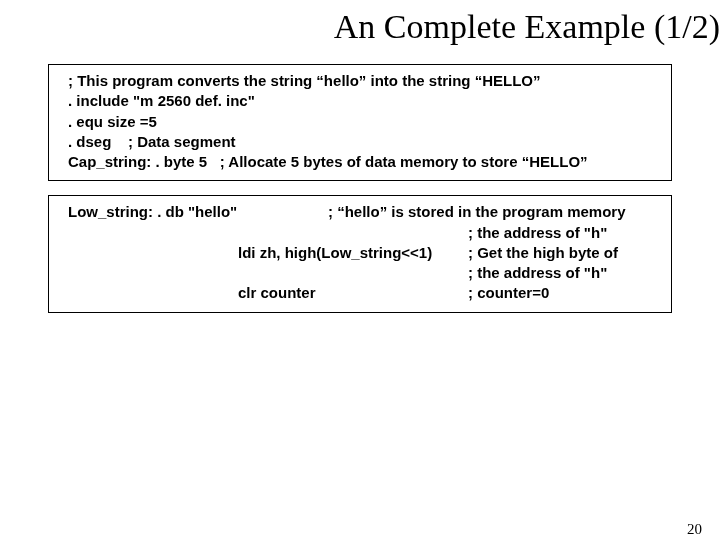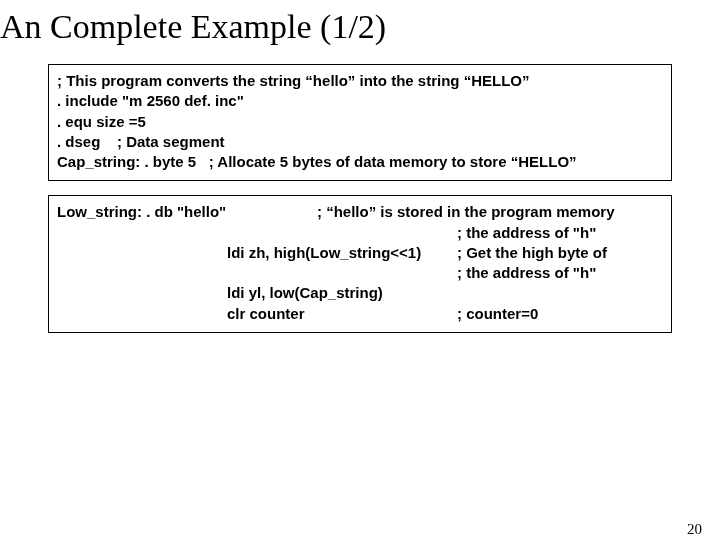--- a/index.html
+++ b/index.html
@@ -12,31 +12,31 @@
     color: #000;
     overflow: hidden;
   }
   .slide {
     width: 720px;
     height: 540px;
     position: relative;
     box-sizing: border-box;
   }
   .title {
-    text-align: left;
+    text-align: right;
     font-size: 34px;
     font-weight: normal;
     margin-top: 8px;
     margin-bottom: 18px;
     font-family: "Times New Roman", Times, serif;
   }
   .codebox {
     border: 1px solid #000;
     margin: 0 48px 14px 48px;
-    padding: 6px 8px 8px 8px;
+    padding: 6px 8px 8px 19px;
     font-family: Arial, Helvetica, sans-serif;
     font-size: 15px;
     line-height: 1.35;
     font-weight: bold;
   }
   .codebox .line {
     white-space: pre;
   }
   .pagenum {
     position: absolute;
@@ -87,24 +87,19 @@
       <span class="col-indent"></span>
       <span class="col-instr"></span>
       <span class="col-cmt">; the address of "h"</span>
     </div>
     <div class="row">
       <span class="col-indent"></span>
       <span class="col-cmt"></span>
     </div>
     <div class="row">
       <span class="col-indent"></span>
-      <span class="col-instr">ldi yl, low(Cap_string)</span>
-      <span class="col-cmt"></span>
-    </div>
-    <div class="row">
-      <span class="col-indent"></span>
       <span class="col-instr">clr counter</span>
       <span class="col-cmt">; counter=0</span>
     </div>
   </div>
 
   <div class="pagenum">20</div>
 </div>
 
 </body></html>

